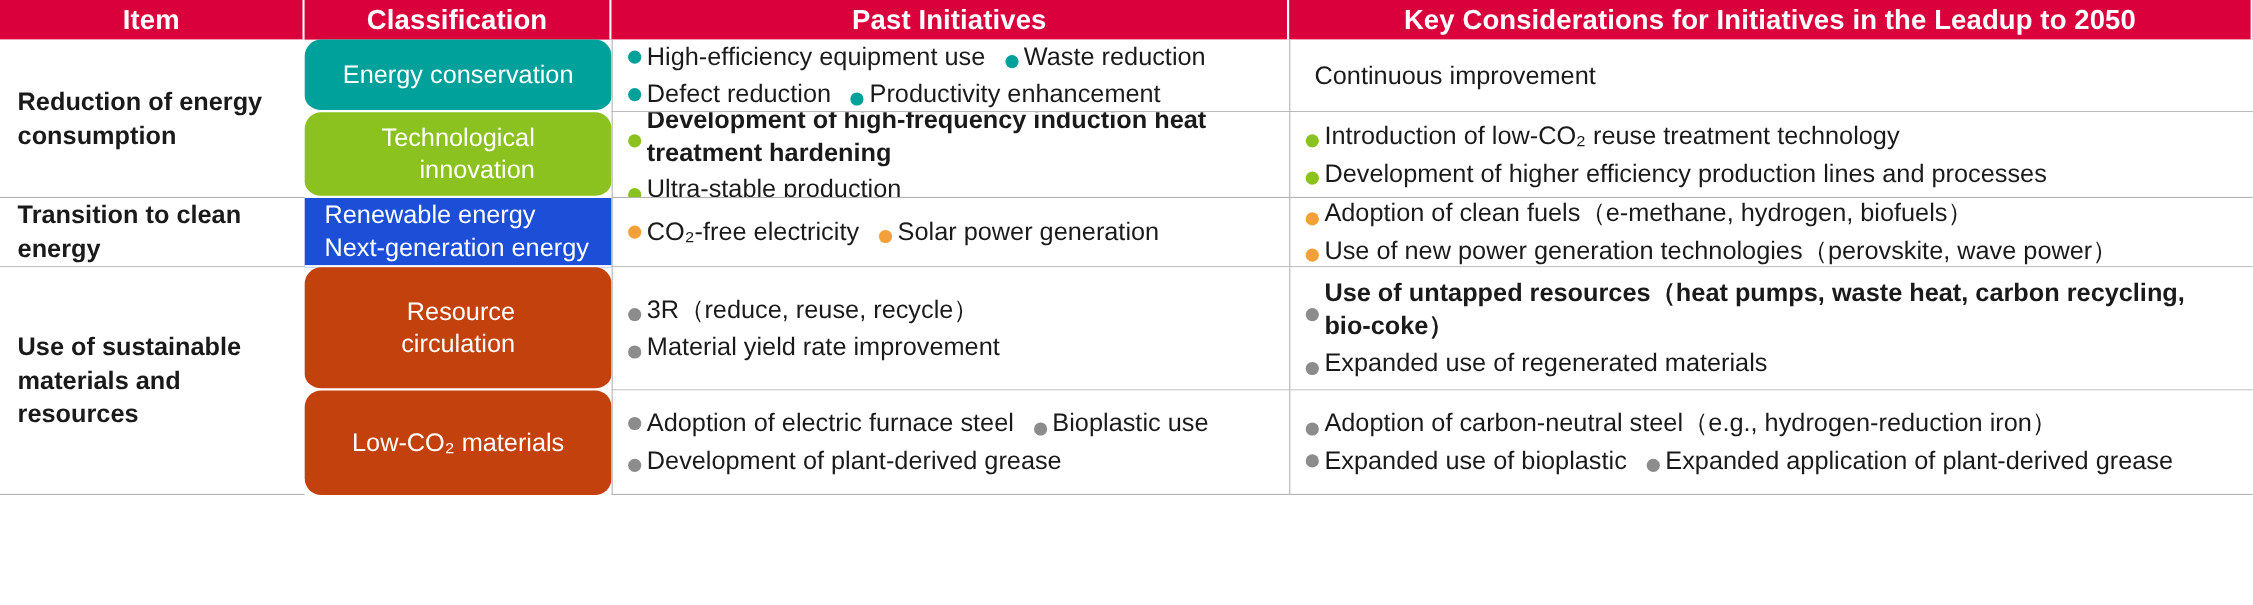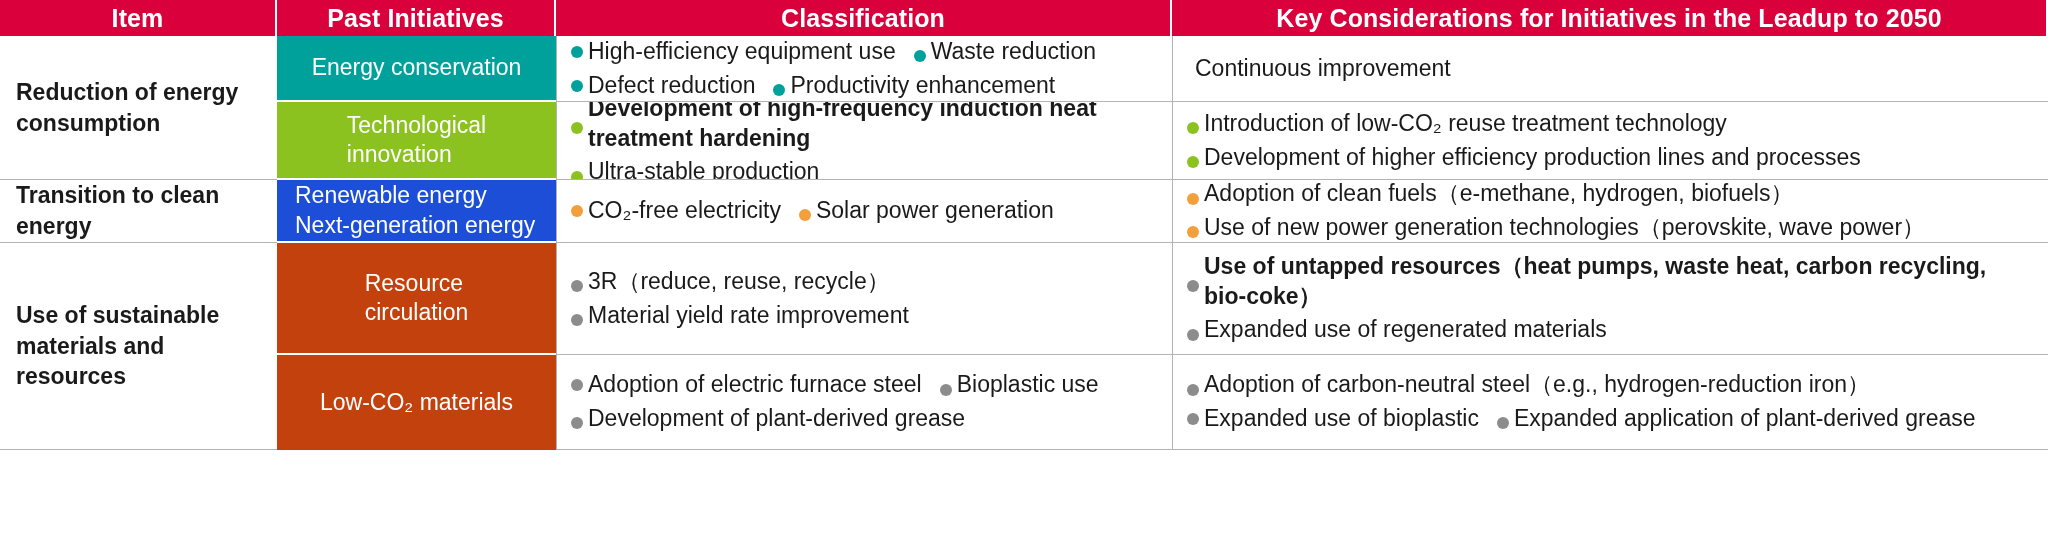--- a/index.html
+++ b/index.html
@@ -42,21 +42,21 @@
   }
 
   
   .cls{
     color:#ffffff;
     font-size:23px;line-height:1.28;
     display:flex;align-items:center;
     padding:0 12px;
     border-bottom:2px solid #ffffff;
   }
-  .cls.center{justify-content:center;text-align:left;}
+  .cls.center{justify-content:center;text-align:right;border-radius:15px;}
   .cls.left{justify-content:flex-start;text-align:left;padding-left:18px;}
 
   .c-teal{background:#00a19a;}
   .c-green{background:#8cc220;}
   .c-orange{background:#1d4ed8;}
   .c-gray{background:#c2410c;}
 
   
   .body{
     background:#ffffff;
@@ -89,24 +89,24 @@
 </style>
 </head>
 <body>
 
 <div class="table">
 
   <div class="cell hd">
     <span>Item</span>
   </div>
   <div class="cell hd">
+    <span>Classification</span>
+  </div>
+  <div class="cell hd">
     <span>Past Initiatives</span>
-  </div>
-  <div class="cell hd">
-    <span>Classification</span>
   </div>
   <div class="cell hd">
     <span>Key Considerations for Initiatives in the Leadup to 2050</span>
     <div class="arrow-wrap">
       
       
     </div>
   </div>
 
   <div class="cell item" style="grid-row:2 / span 2;border-bottom:1px solid #b3b3b3;">

